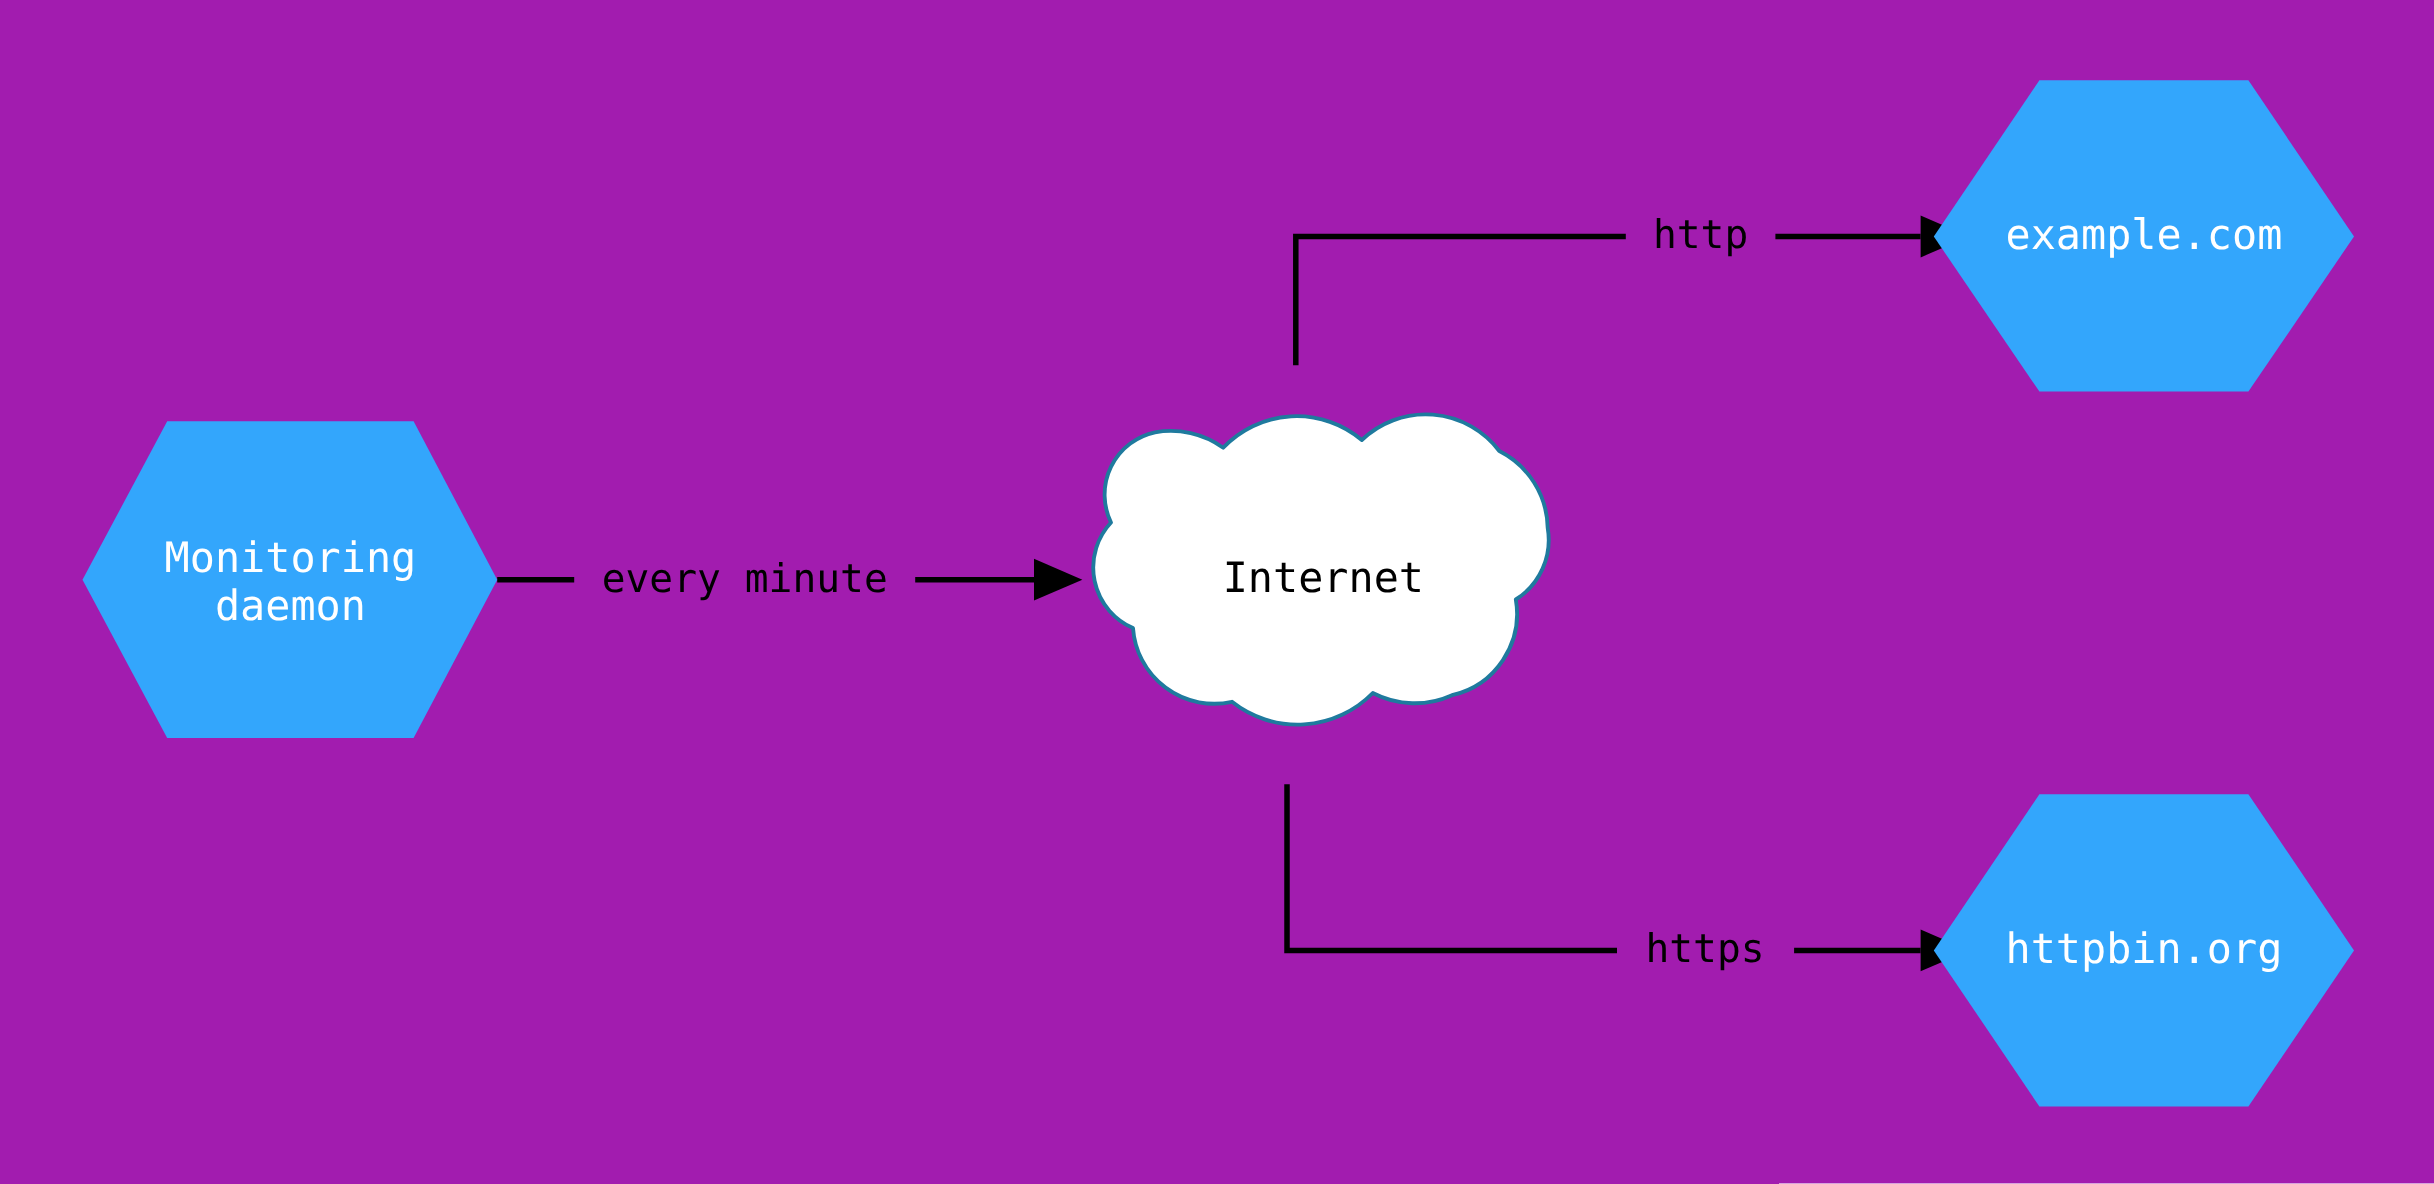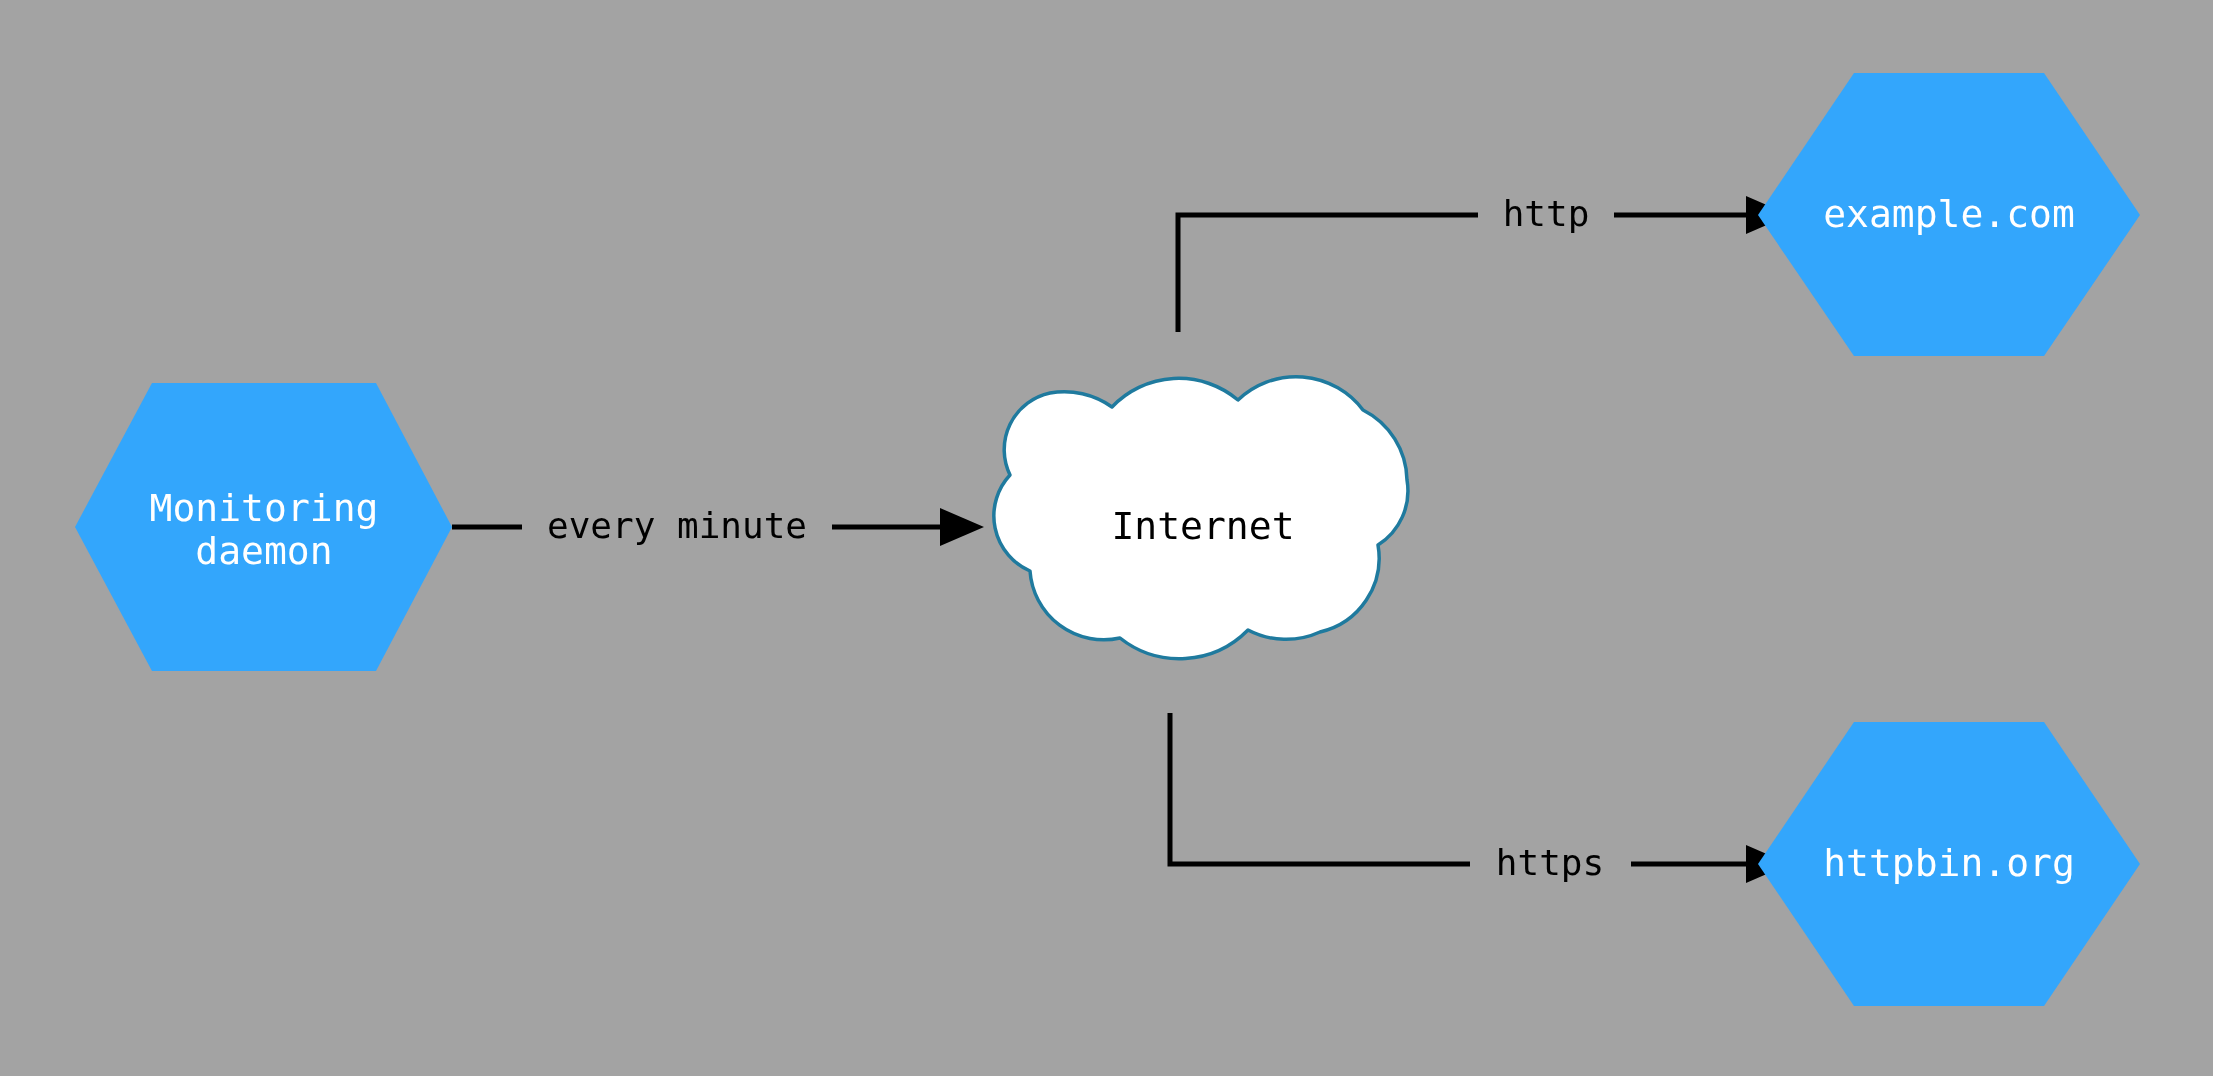--- a/index.html
+++ b/index.html
@@ -7,21 +7,21 @@
     padding: 0;
     background: #ffffff;
   }
   body {
     font-family: "DejaVu Sans Mono", "Liberation Mono", monospace;
   }
   #canvas {
     position: relative;
     width: 2213px;
     height: 1076px;
-    background: #a3a3a3;
+    background: #a21caf;
     overflow: hidden;
   }
   #diagram-svg {
     position: absolute;
     top: 0;
     left: 0;
     width: 2213px;
     height: 1076px;
   }
   .node-label {

